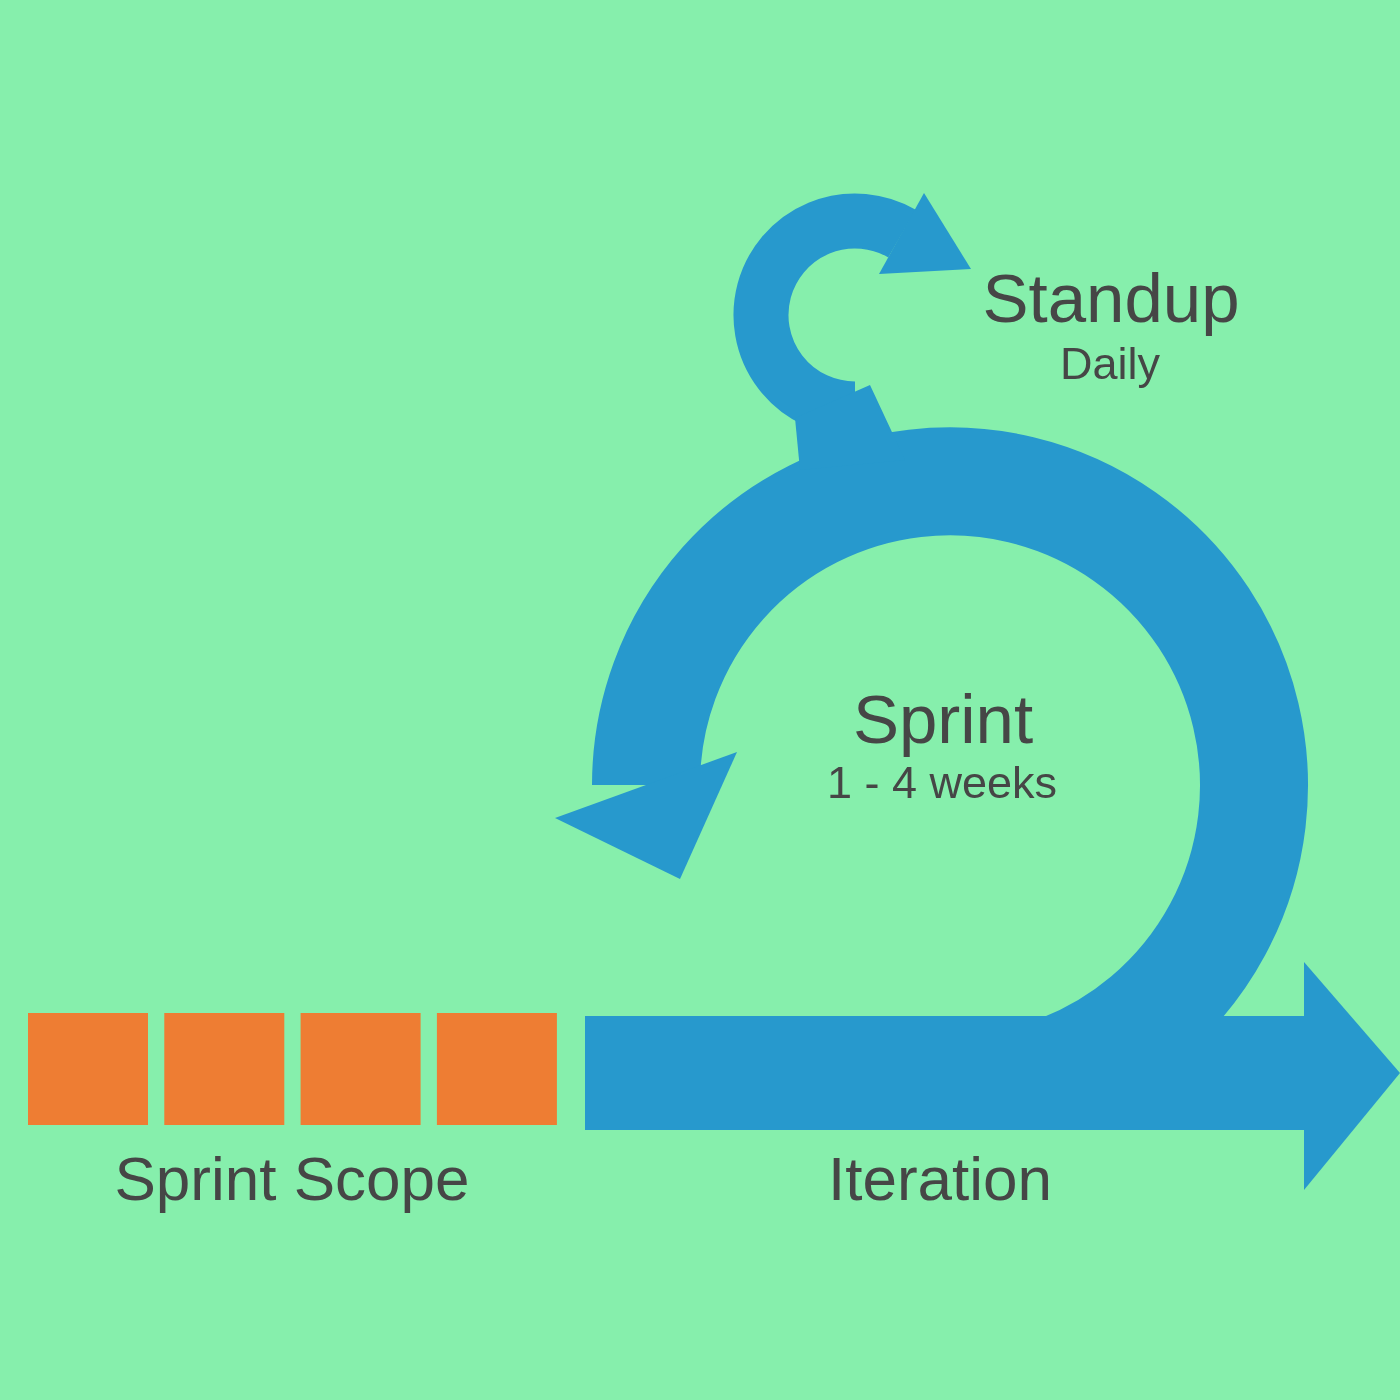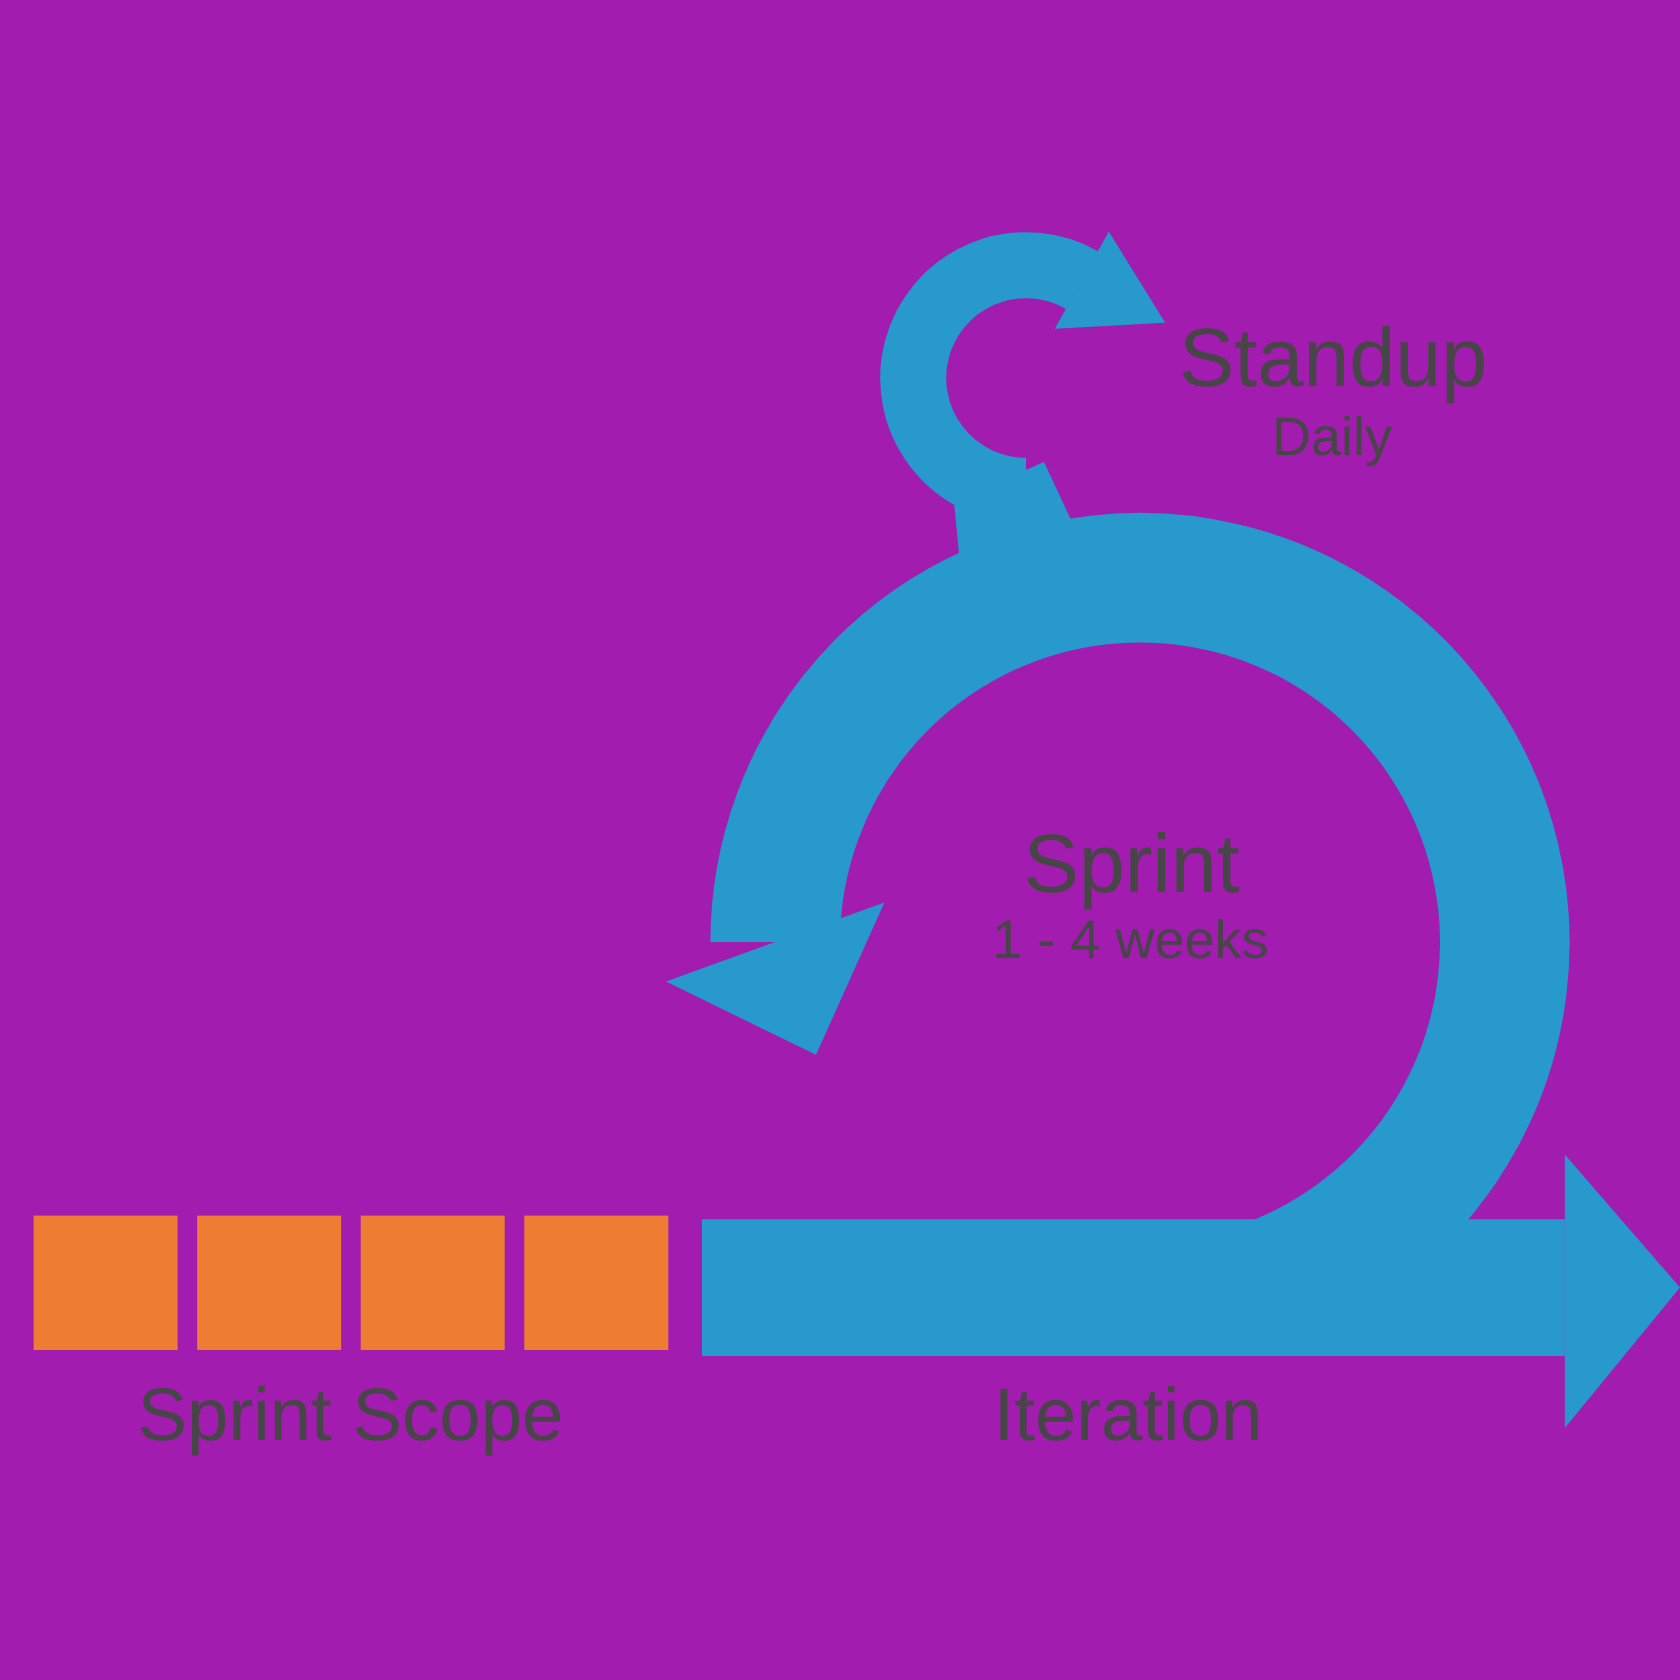--- a/index.html
+++ b/index.html
@@ -8,21 +8,21 @@
     width: 1400px;
     height: 1400px;
     background: #ffffff;
     font-family: "Liberation Sans", "DejaVu Sans", sans-serif;
     overflow: hidden;
   }
   .stage {
     position: relative;
     width: 1400px;
     height: 1400px;
-    background: #a21caf;
+    background: #86efac;
   }
   svg { display: block; }
   .band   { fill: none; stroke: #2799cd; }
   .solid  { fill: #2799cd; }
   text {
     fill: #464646;
     font-family: "Liberation Sans", "DejaVu Sans", sans-serif;
   }
   .t-big    { font-size: 69px; }
   .t-mid    { font-size: 62px; }

